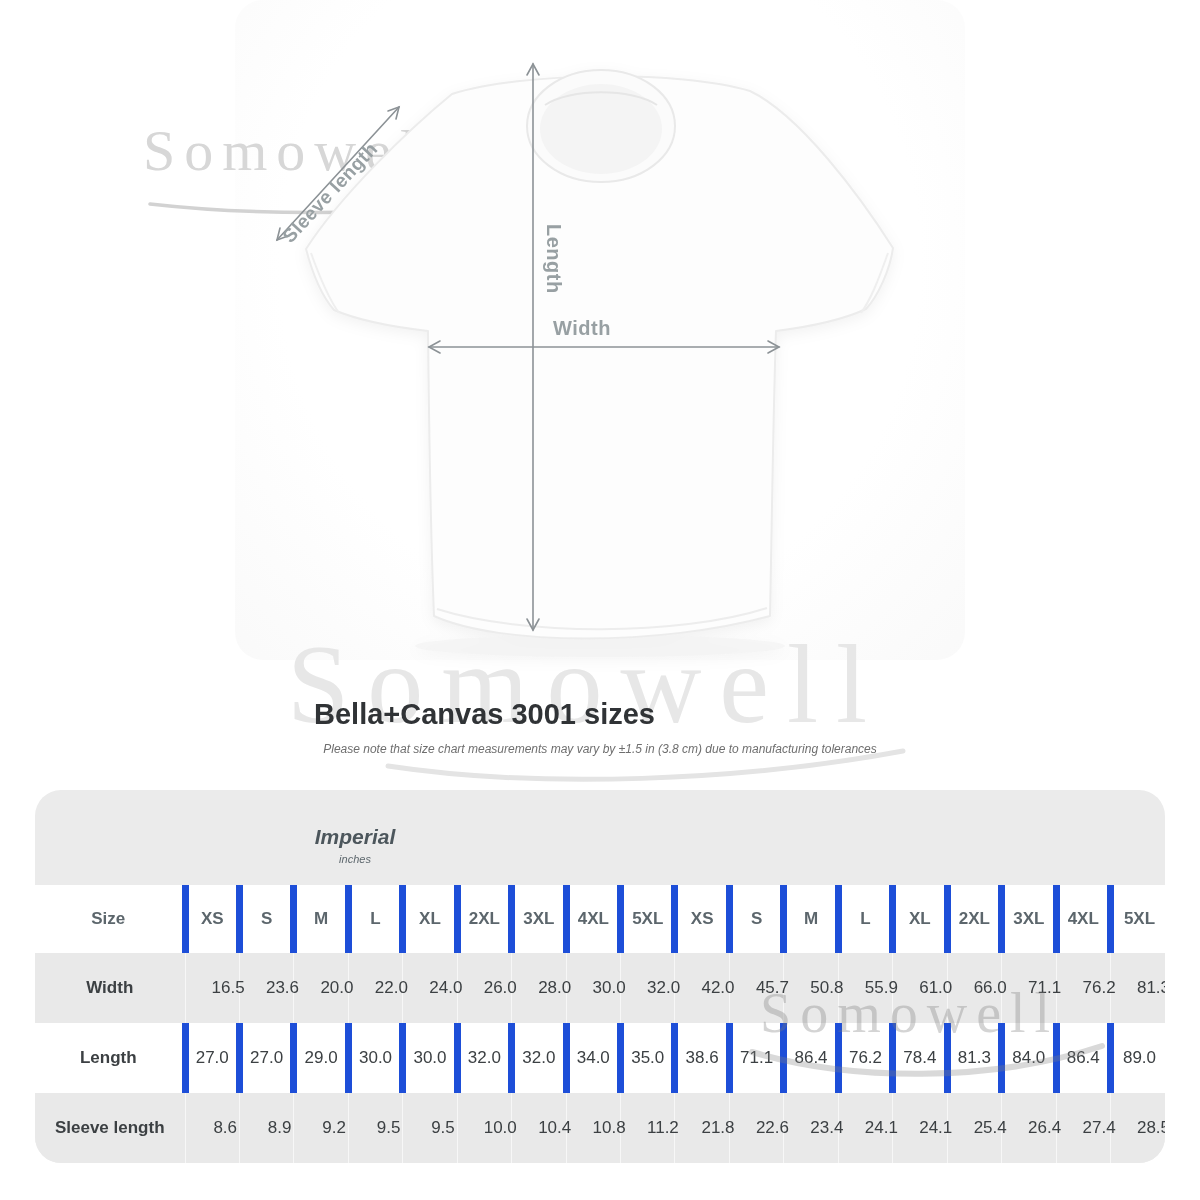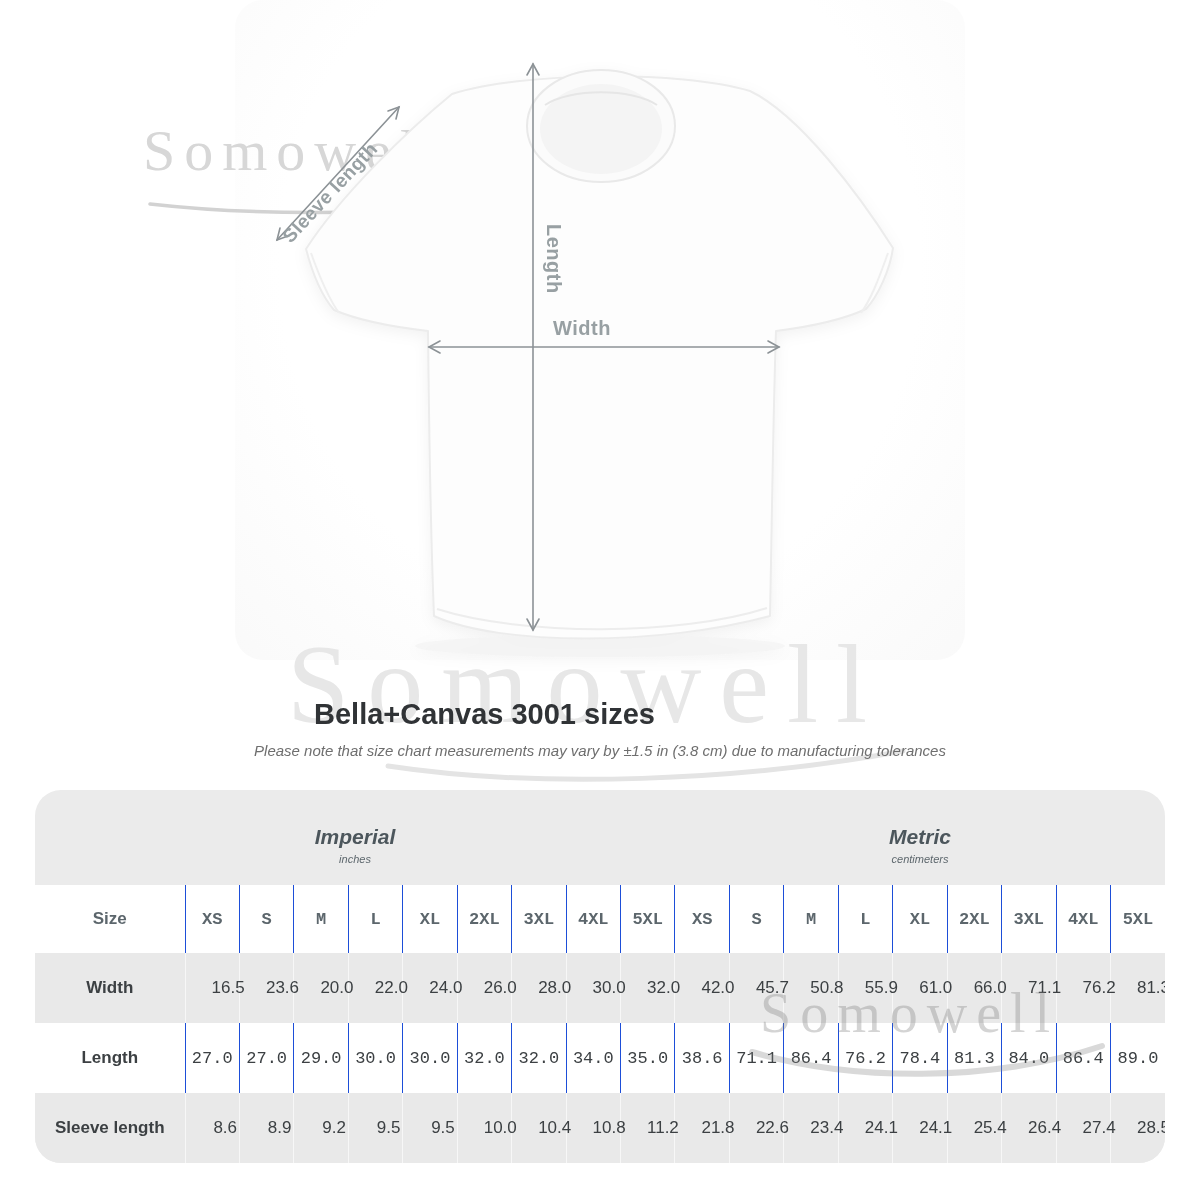--- a/index.html
+++ b/index.html
@@ -23,39 +23,39 @@
   .mlabel{position:absolute;z-index:4;font-weight:bold;color:#98a0a3;font-size:20px;
           letter-spacing:.5px;white-space:nowrap;line-height:1;}
   .wid-label{left:553px;top:318px;}
   .len-label{left:564px;top:224px;transform:rotate(90deg);transform-origin:0 0;}
   .slv-label{left:279px;top:233px;transform:rotate(-47deg);transform-origin:0 0;font-size:19px;}
 
   
   .title{position:absolute;left:0;top:698px;width:969px;text-align:center;z-index:5;
          font-size:29px;font-weight:bold;color:#303336;}
   .note{position:absolute;left:0;top:742px;width:1200px;text-align:center;z-index:5;
-        font-style:italic;font-size:15px;color:#6e6e6e;}
+        font-style:italic;font-size:12px;color:#6e6e6e;}
 
   
   .size-table-wrap{position:absolute;left:35px;top:790px;width:1130px;height:373px;
                    background:#ebebeb;border-radius:26px;overflow:hidden;z-index:4;}
   .band{display:flex;height:95px;}
   .grp{display:flex;flex-direction:column;align-items:center;justify-content:center;gap:4px;padding-top:14px;}
   .grp-imperial{width:640px;}
   .grp-metric{width:490px;}
   .grp-label{font-size:21px;font-weight:bold;font-style:italic;color:#4c565c;}
   .grp-unit{font-size:11px;font-style:italic;color:#5d676d;}
   table.sz{border-collapse:collapse;table-layout:fixed;width:1130px;}
   table.sz td{text-align:center;vertical-align:middle;font-size:17px;color:#3c4043;padding:0;}
   tr.hrow td{height:68px;font-weight:bold;color:#5c666c;margin-top:15px;}
   tr.drow td{height:70px;}
   td.lbl{font-weight:bold;color:#5c666c;}
   tr.r-white{background:#ffffff;}
   tr.r-gray{background:#e9e9e9;}
-  tr.r-white td + td{border-left:1px solid #1d4ed8;font-family:Liberation Mono, monospace;}
+  tr.r-white td + td{border-left:7px solid #1d4ed8;}
   tr.r-gray  td + td{border-left:1px solid #f7f7f7;padding-left:26px;}
   .table-swoosh{position:absolute;left:0;top:0;z-index:6;pointer-events:none;}
 </style>
 </head>
 <body>
 
 <div class="page">
 
   <div class="hero">
 
@@ -117,24 +117,20 @@
   </div>
 
   <div class="title">Bella+Canvas 3001 sizes</div>
   <div class="note">Please note that size chart measurements may vary by ±1.5 in (3.8 cm) due to manufacturing tolerances</div>
 
   <div class="size-table-wrap">
     <div class="band">
       <div class="grp grp-imperial">
         <div class="grp-label">Imperial</div>
         <div class="grp-unit">inches</div>
-      </div>
-      <div class="grp grp-metric">
-        <div class="grp-label">Metric</div>
-        <div class="grp-unit">centimeters</div>
       </div>
     </div>
 
     <table class="sz">
       <colgroup>
         <col style="width:150px">
         <col>
           <col>
           <col>
           <col>

